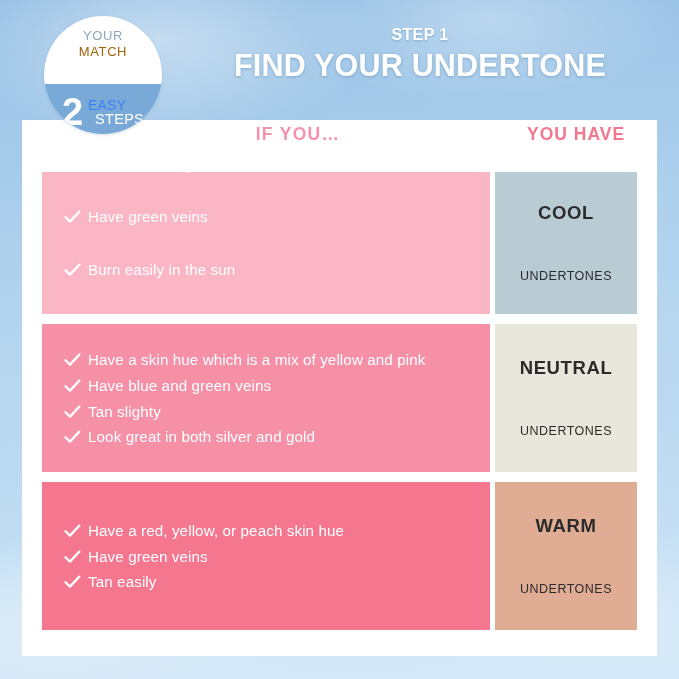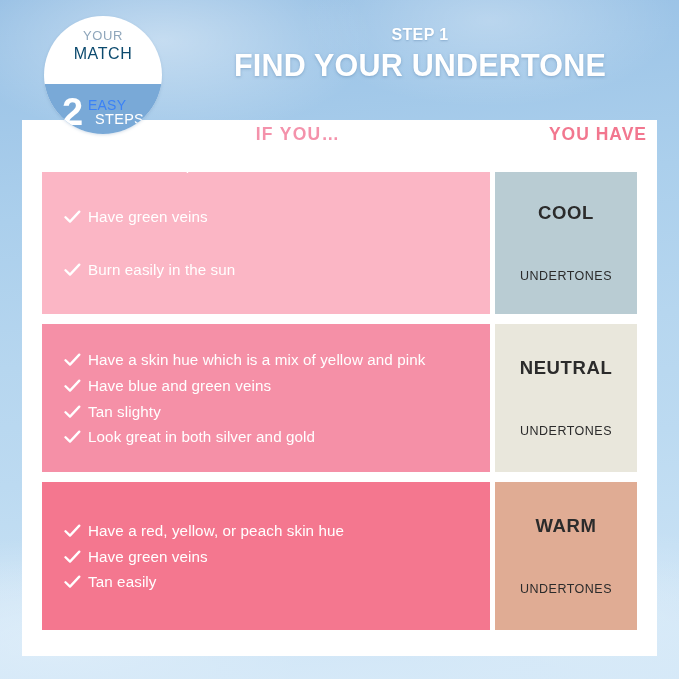--- a/index.html
+++ b/index.html
@@ -105,22 +105,22 @@
     line-height: 1.22;
   }
   .b-perfect {
     font-size: 15px;
     font-weight: bold;
     color: #7fa6c8;
     letter-spacing: 0.3px;
     line-height: 1.18;
   }
   .b-match {
-    font-size: 16px;
-    color: #0c4a6e;
+    font-size: 13px;
+    color: #a16207;
     letter-spacing: 0.6px;
     line-height: 1.25;
   }
   .badge-bottom-inner {
     position: absolute;
     left: 0; right: 0; bottom: 2px;
     display: flex;
     align-items: center;
     justify-content: center;
     gap: 5px;
@@ -175,21 +175,21 @@
     text-align: center;
     font-size: 17.5px;
     font-weight: bold;
     letter-spacing: 1.3px;
     color: #f492ab;
   }
   .head-have {
     position: absolute;
     left: 473px;
     width: 142px;
-    text-align: center;
+    text-align: left;
     font-size: 17.5px;
     font-weight: bold;
     letter-spacing: 1.0px;
     color: #f2778f;
   }
 
   
   .rows {
     position: absolute;
     left: 20px;

